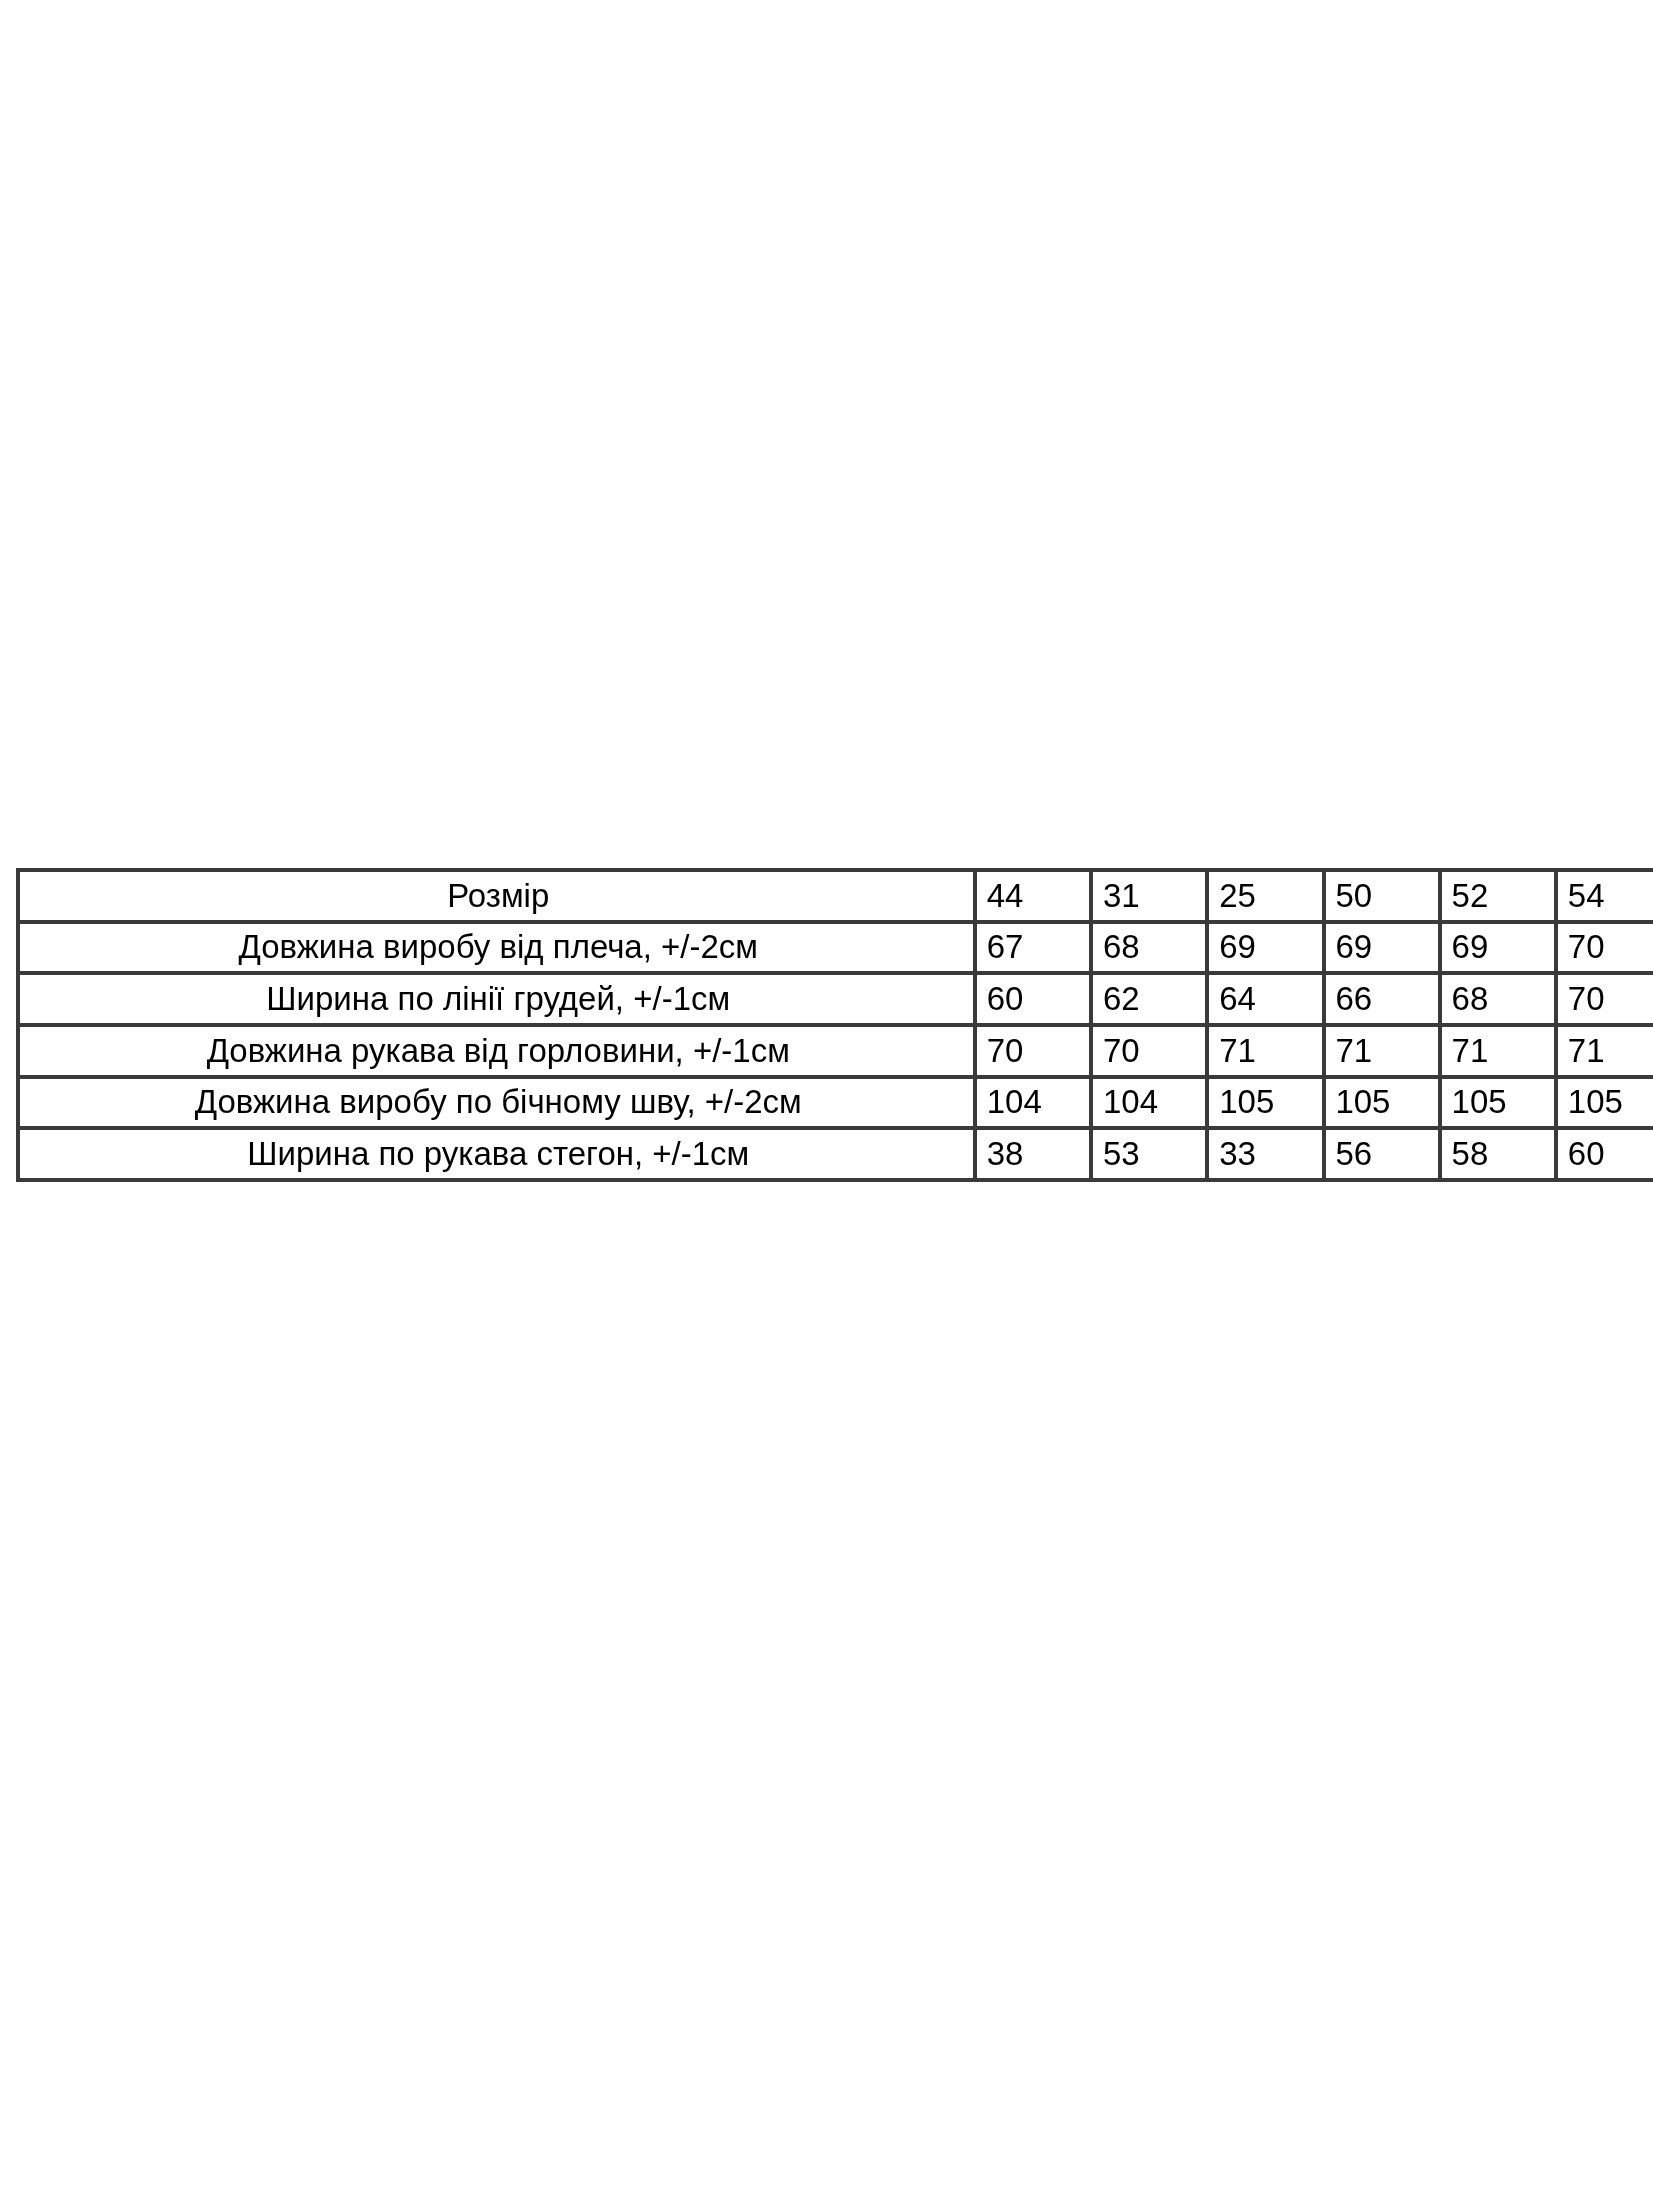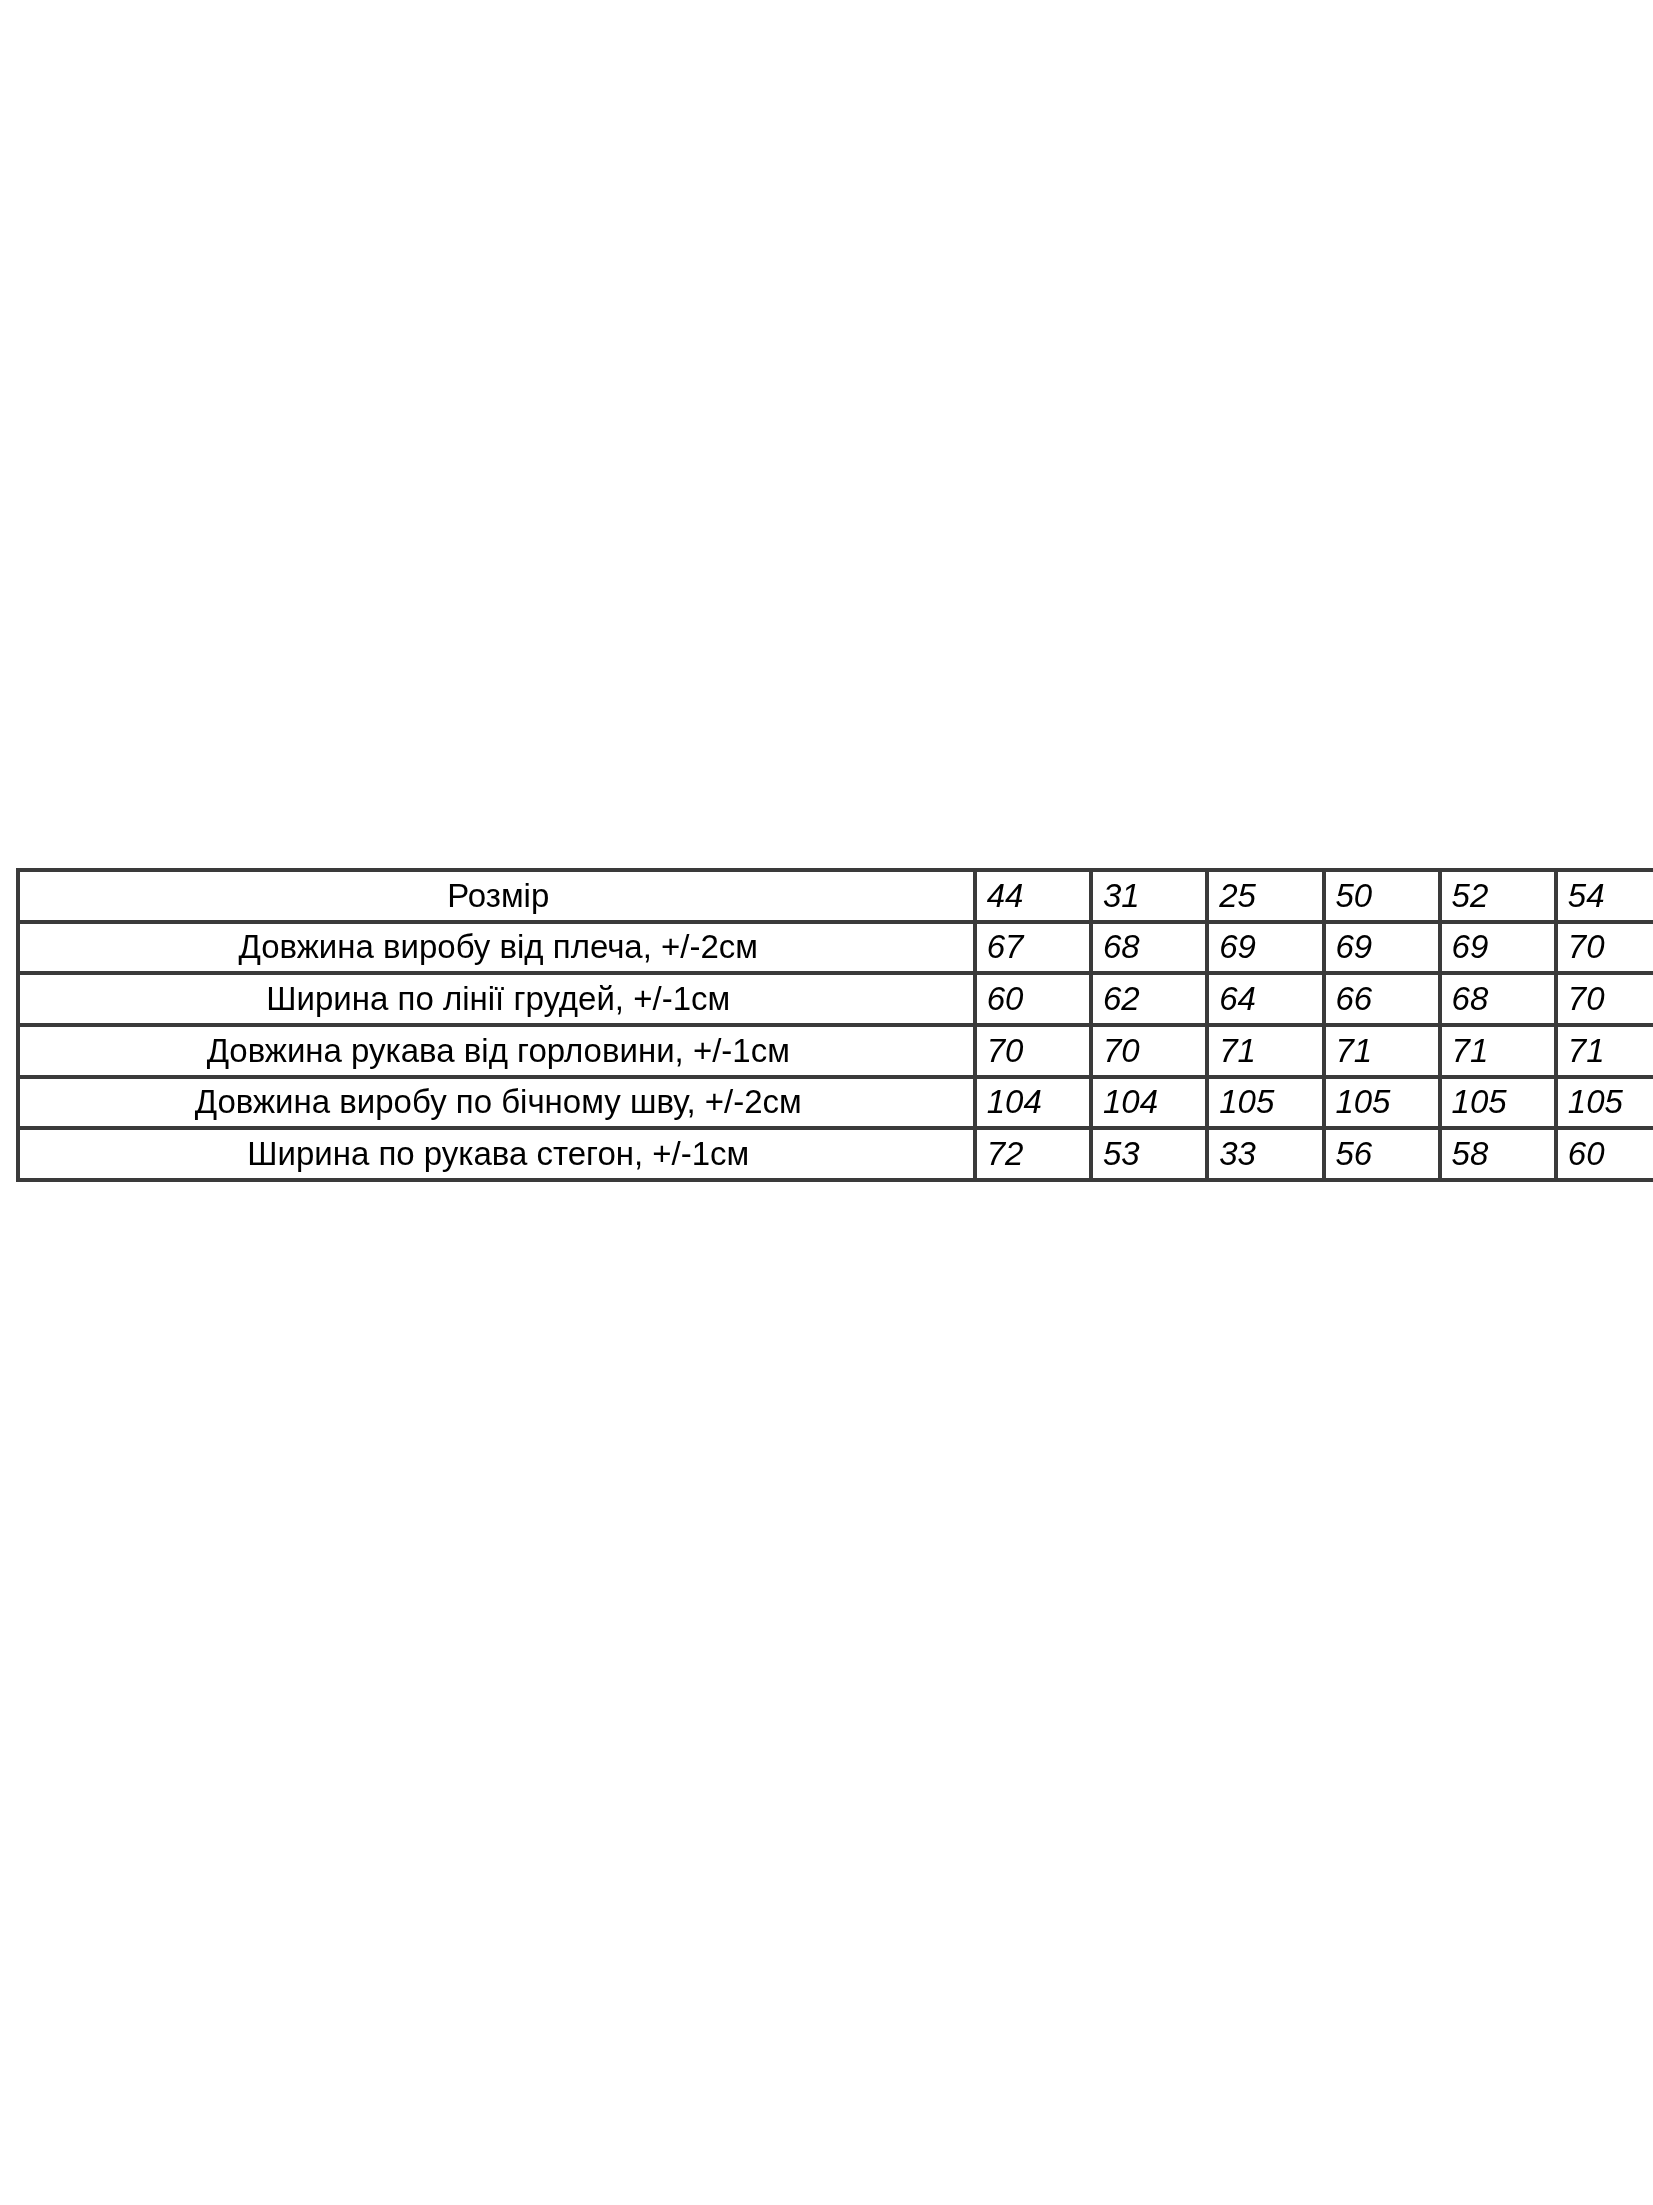--- a/index.html
+++ b/index.html
@@ -45,21 +45,20 @@
   table.size-table td.label {
     width: 998px;
     text-align: center;
     padding-left: 8.2px;
   }
 
   table.size-table td.val {
     width: 105px;
     text-align: left;
     padding-left: 9.8px;
-    font-style: italic;
   }
 </style>
 </head>
 <body>
 
 <div id="size-table-wrap">
   <table class="size-table">
     <tbody>
 
       <tr>
@@ -107,21 +106,21 @@
         <td class="val">104</td>
         <td class="val">104</td>
         <td class="val">105</td>
         <td class="val">105</td>
         <td class="val">105</td>
         <td class="val">105</td>
       </tr>
 
       <tr>
         <td class="label">Ширина по рукава стегон, +/-1см</td>
-        <td class="val">72</td>
+        <td class="val">38</td>
         <td class="val">53</td>
         <td class="val">33</td>
         <td class="val">56</td>
         <td class="val">58</td>
         <td class="val">60</td>
       </tr>
 
     </tbody>
   </table>
 </div>

